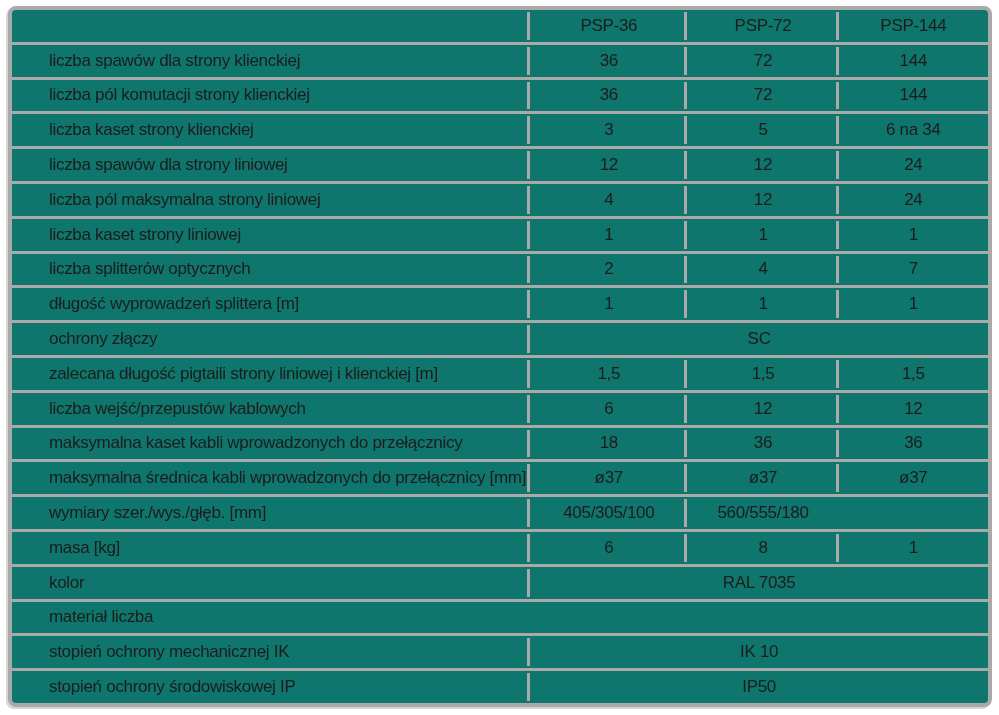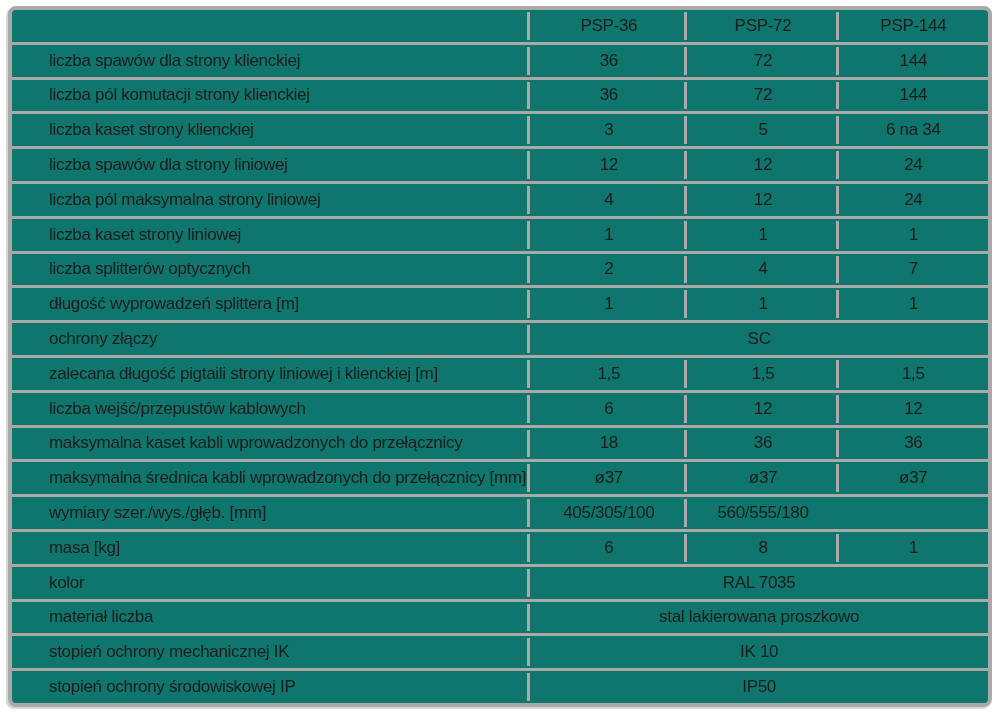--- a/index.html
+++ b/index.html
@@ -159,21 +159,20 @@
       <div class="cell val vline">6</div>
       <div class="cell val vline">8</div>
       <div class="cell val vline">1</div>
     </div>
     <div class="row">
       <div class="cell label">kolor</div>
       <div class="cell val vline span3">RAL 7035</div>
     </div>
     <div class="row">
       <div class="cell label">materiał liczba</div>
-      <div class="cell val vline span3">stal lakierowana proszkowo</div>
     </div>
     <div class="row">
       <div class="cell label">stopień ochrony mechanicznej IK</div>
       <div class="cell val vline span3">IK 10</div>
     </div>
     <div class="row">
       <div class="cell label">stopień ochrony środowiskowej IP</div>
       <div class="cell val vline span3">IP50</div>
     </div>
   </div>

